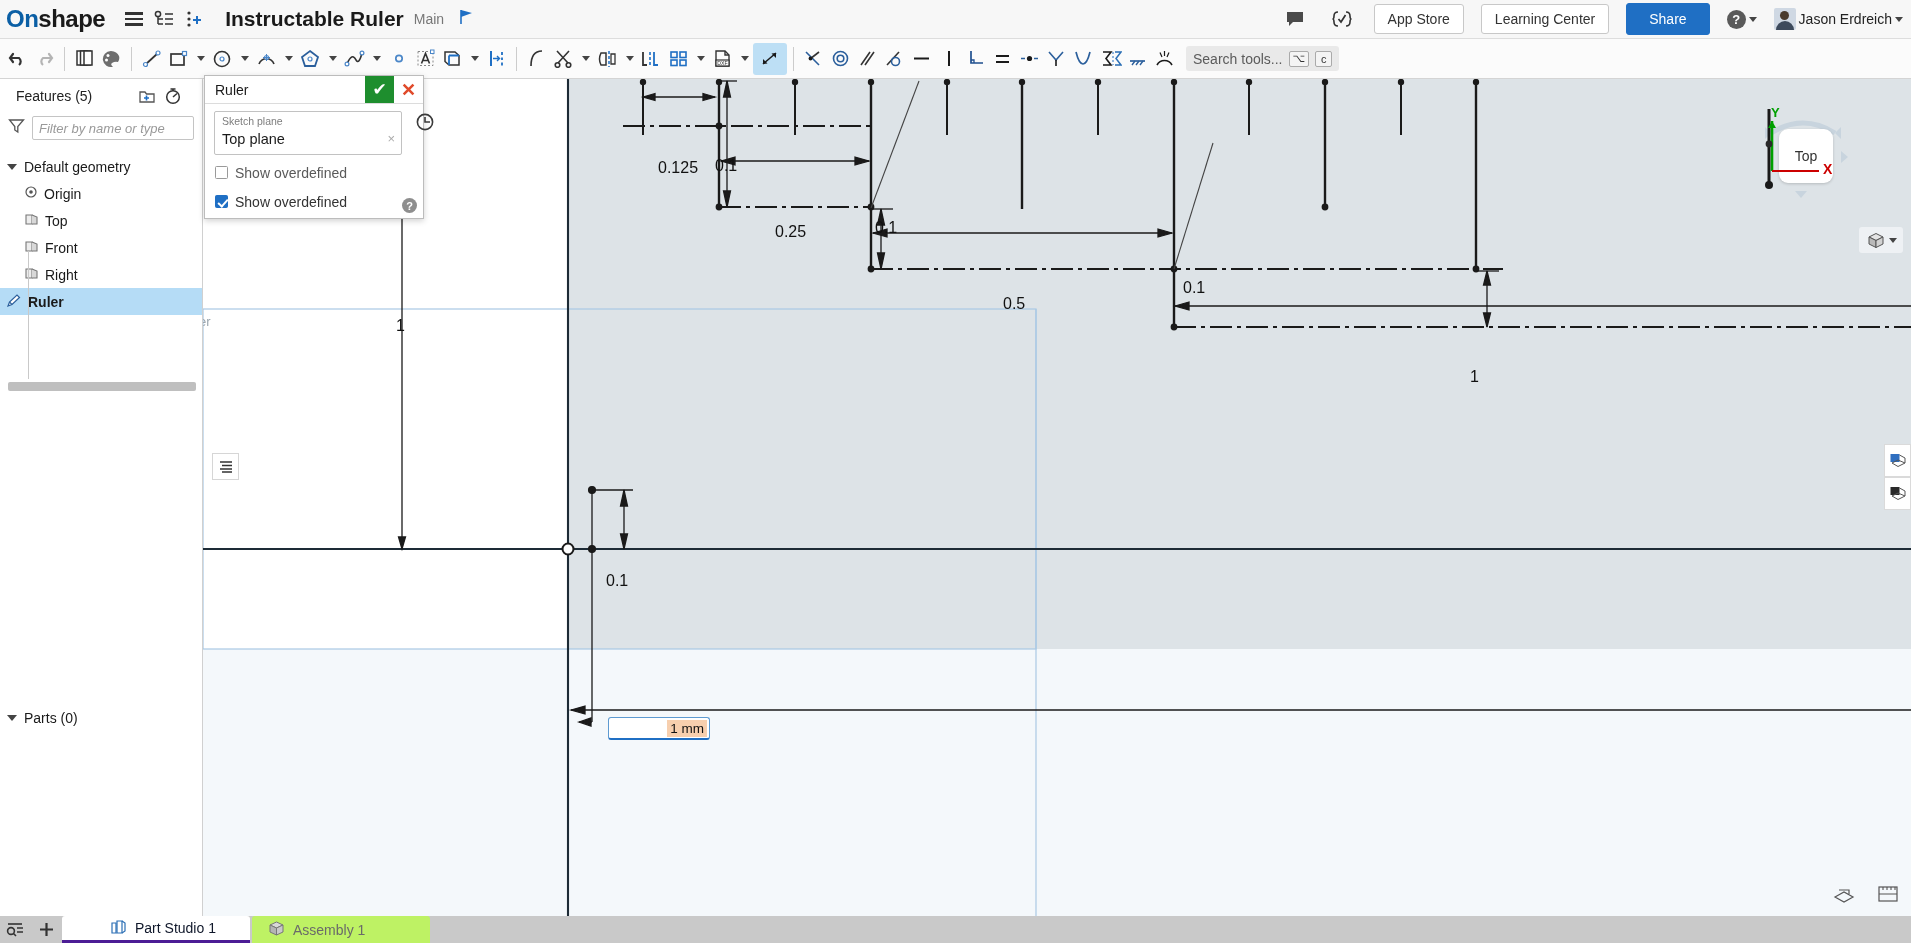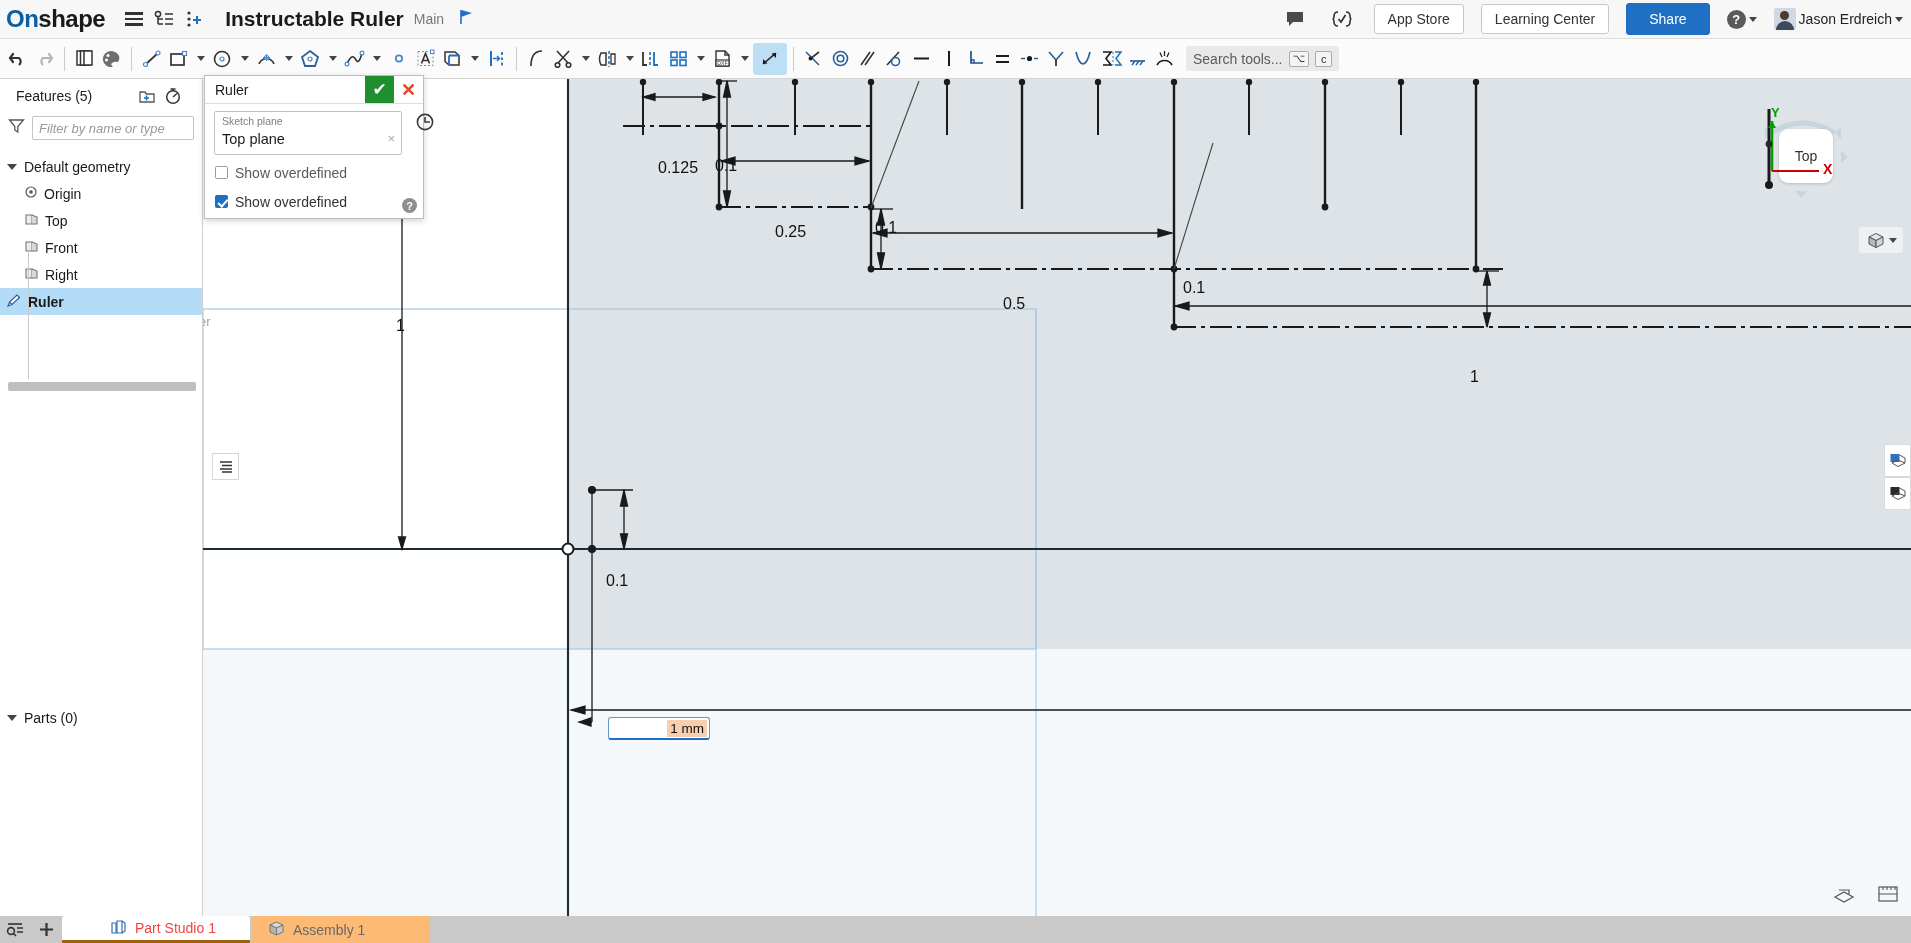--- a/index.html
+++ b/index.html
@@ -277,22 +277,22 @@
   }
   .tab-ctl {
     width: 31px; height: 27px; display: flex; align-items: center;
     justify-content: center; cursor: pointer;
   }
   .tab {
     height: 27px; display: flex; align-items: center; gap: 8px;
     padding: 0 16px; font-size: 14px; cursor: pointer;
     border-radius: 3px 3px 0 0; margin-right: 2px;
   }
-  .tab.active { background: #fff; color: #ef4444; border-bottom: 3px solid #a16207; padding-left: 48px; }
-  .tab.inactive { background: #fdba74; color: #6a6a6a; }
+  .tab.active { background: #fff; color: #0f172a; border-bottom: 3px solid #4c1d95; padding-left: 48px; }
+  .tab.inactive { background: #bef264; color: #6a6a6a; }
   .ghost-label {
     position: absolute; left: 203px; top: 384px; font-size: 13px;
     color: #9aa5ae;
   }
   .list-btn {
     position: absolute; left: 211px; top: 472px; width: 27px; height: 27px;
     background: #fff; border: 1px solid #d6d6d6; display: flex;
     align-items: center; justify-content: center; cursor: pointer;
   }
 </style>

